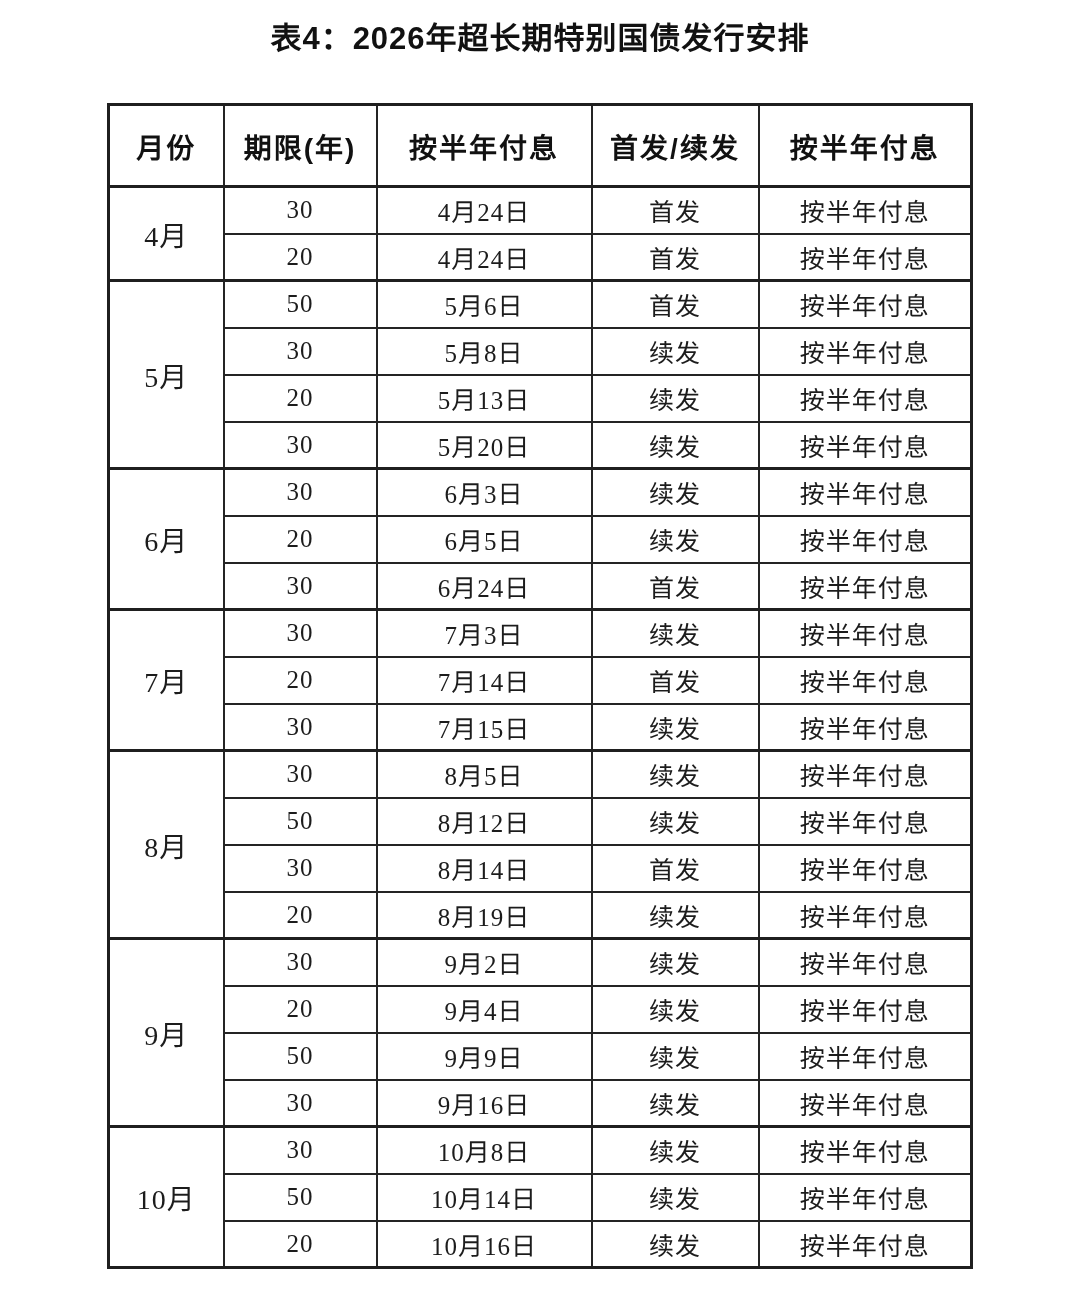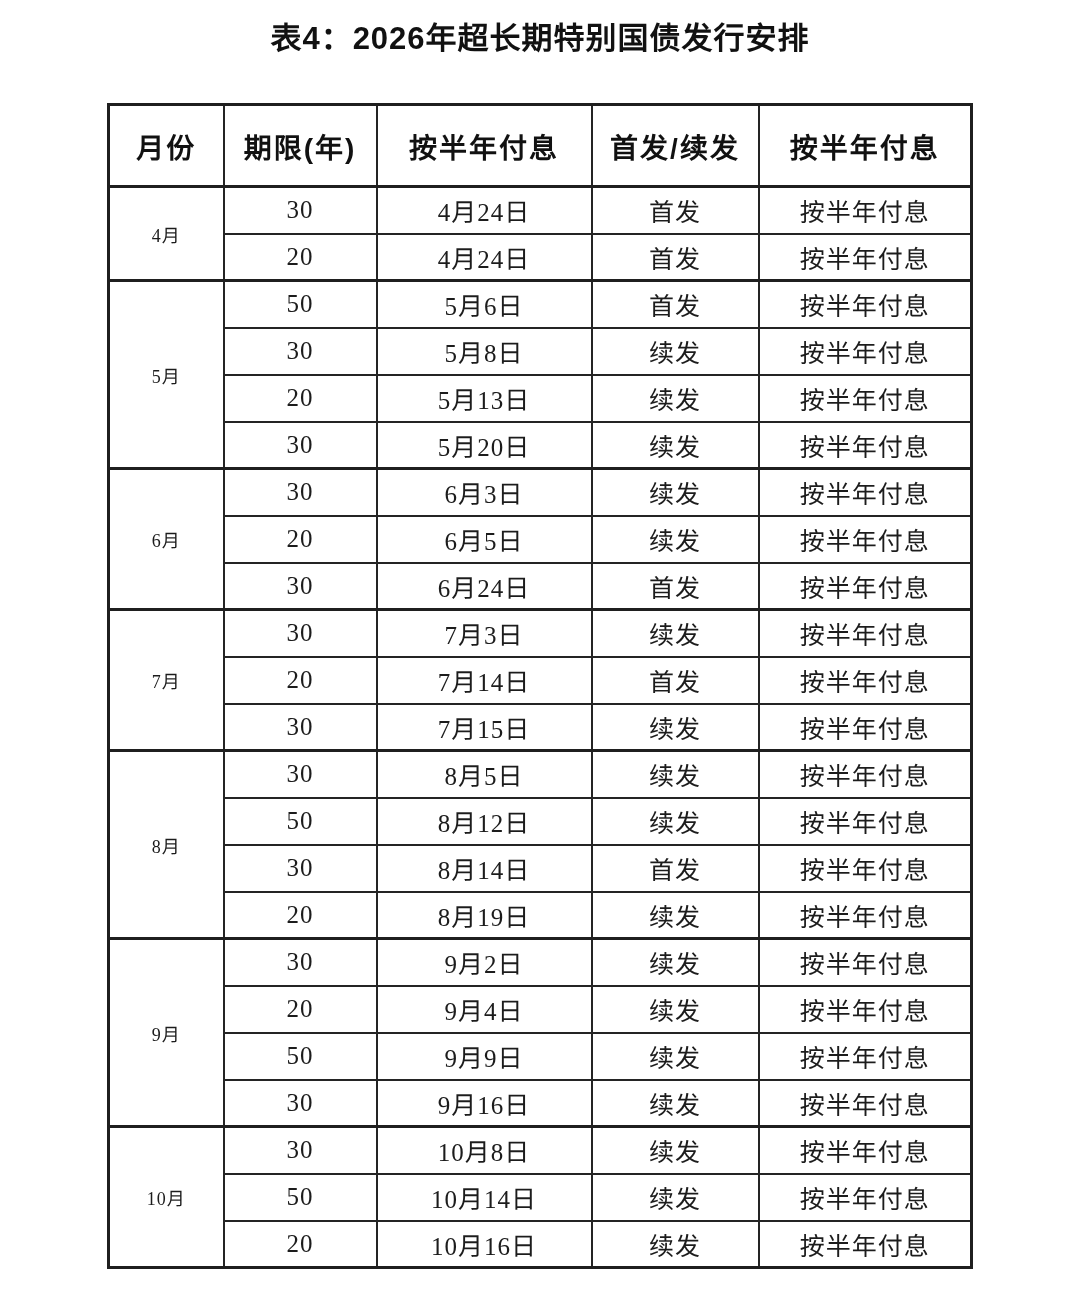--- a/index.html
+++ b/index.html
@@ -52,21 +52,21 @@
     font-size: 28px;
     letter-spacing: 2px;
     color: #111111;
   }
   td {
     font-size: 25px;
     letter-spacing: 1px;
     color: #1c1c1c;
     font-weight: normal;
   }
-  td.month { font-size: 18px; }
+  td.month { font-size: 28px; }
   tbody tr.group-first td { border-top: 3px solid #1f1f1f; }
 </style>
 </head>
 <body>
 
 <h1 class="doc-title">表4：2026年超长期特别国债发行安排</h1>
 
 <table class="bond-table">
   <colgroup>
     <col class="c-month">

